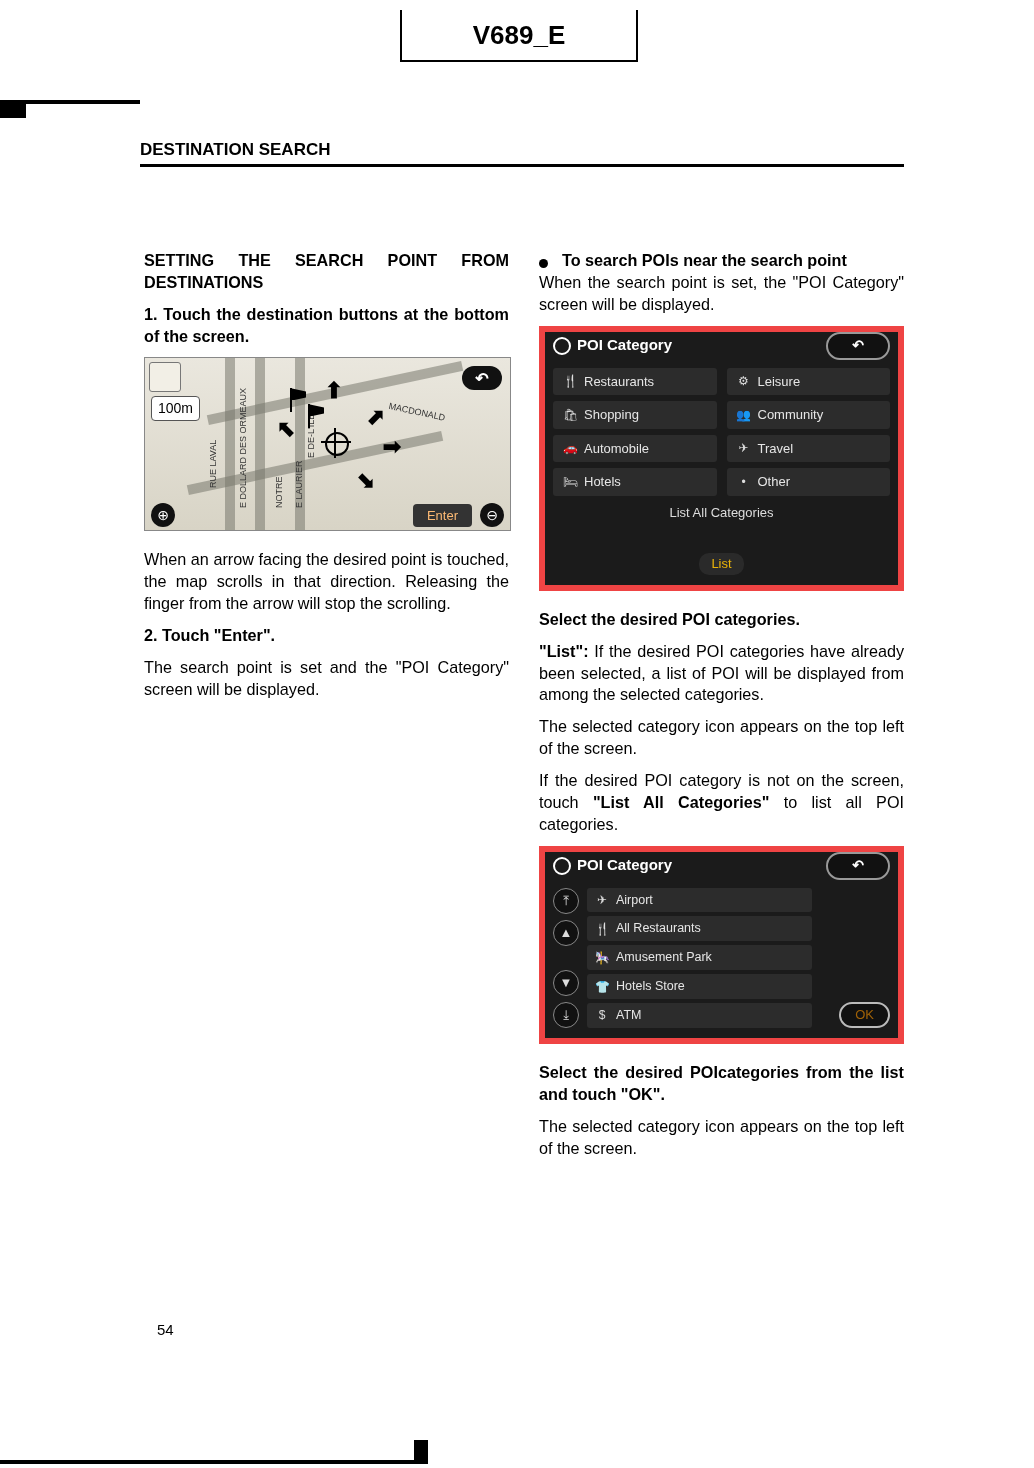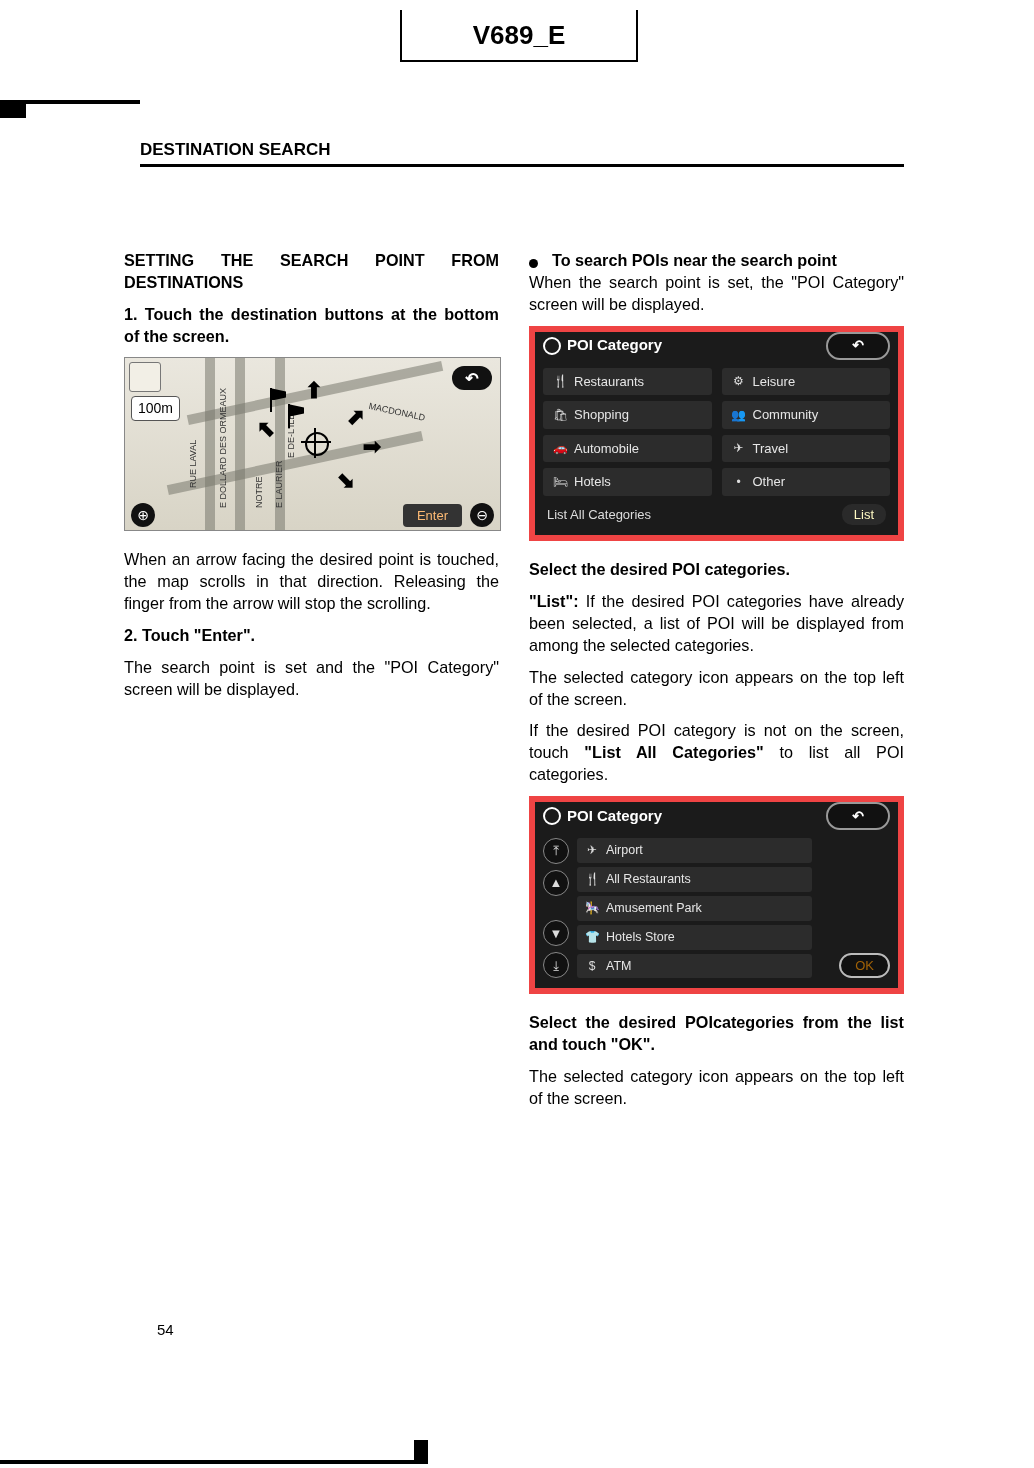--- a/index.html
+++ b/index.html
@@ -74,21 +74,21 @@
     right: 130px;
     top: 140px;
     border-bottom: 3px solid #000;
     padding-bottom: 4px;
     font-weight: bold;
     font-size: 17px;
   }
 
   .content {
     position: absolute;
-    left: 124px;
+    left: 144px;
     right: 130px;
     top: 250px;
     display: flex;
     gap: 30px;
   }
   .col {
     flex: 1;
     font-size: 16.2px;
     line-height: 1.35;
   }
@@ -230,24 +230,24 @@
     display:grid;grid-template-columns:1fr 1fr;gap:6px 10px;
   }
   .ui-btn {
     background:#2c2c2c;color:#e6e6e6;border-radius:3px;
     padding:5px 10px;font-size:13px;
     display:flex;align-items:center;gap:7px;
   }
   .ui-footer-row {
     display:flex;justify-content:space-between;align-items:center;
     margin-top:8px;padding:0 4px;
-    color:#ddd;font-size:13px;
+    color:#ddd;font-size:13px;flex-direction:column;
   }
   .ui-footer-row .listbtn{
-    color:#fef9c3;font-size:13px;background:#2a2a2a;border-radius:10px;padding:2px 12px;
+    color:#eab308;font-size:13px;background:#2a2a2a;border-radius:10px;padding:2px 12px;margin-top:32px;
   }
 
   .ui-list-row {
     display:flex;gap:8px;align-items:stretch;
   }
   .ui-scroll-col {
     display:flex;flex-direction:column;justify-content:space-between;
     gap:6px;
   }
   .scroll-btn{

